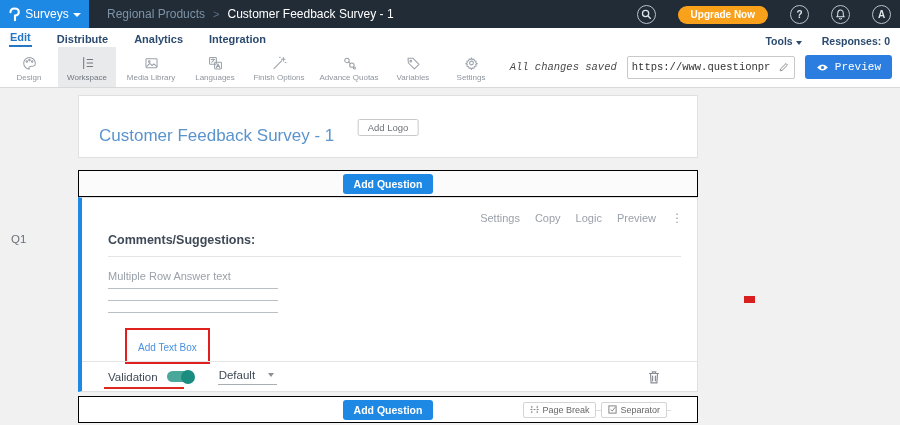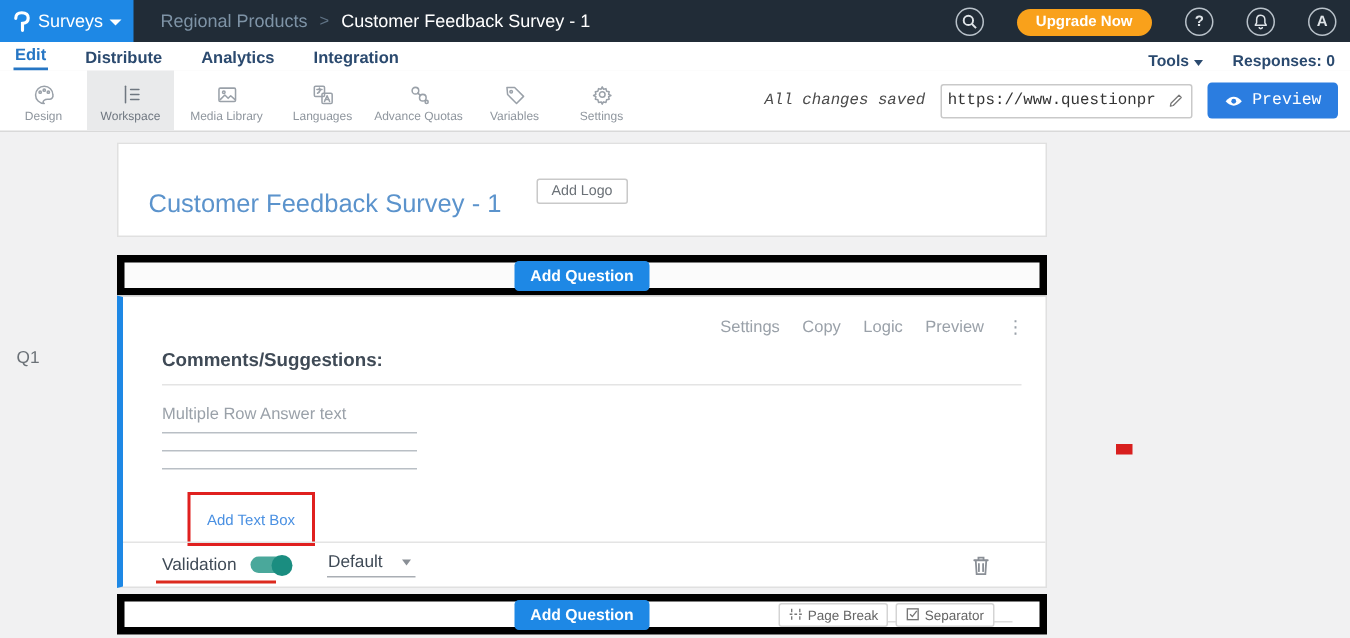--- a/index.html
+++ b/index.html
@@ -46,21 +46,21 @@
   .url-box{width:168px;height:23px;border:1px solid #c9c9c9;border-radius:2px;background:#fff;display:flex;align-items:center;overflow:hidden;}
   .url-box input{border:none;outline:none;flex:1;font-size:10.5px;color:#333;padding:0 4px;font-family:inherit;min-width:0;background:transparent;}
   .url-box .pencil{width:20px;display:flex;align-items:center;justify-content:center;cursor:pointer;}
   .preview-btn{background:#2b7de0;border:none;border-radius:3px;color:#fff;height:24px;padding:0 11px;font-size:11px;font-family:inherit;display:flex;align-items:center;gap:6px;cursor:pointer;}
   
   .q-label{position:absolute;left:11px;top:233px;font-size:11.5px;color:#6b7177;}
   .card{position:absolute;left:78px;width:620px;background:#fff;border:1px solid #e0e0e0;}
   .card1{top:95px;height:63px;}
   .add-logo-btn{position:absolute;left:50%;transform:translateX(-50%);top:23px;background:#fff;border:1px solid #c9c9c9;border-radius:2px;font-size:9.5px;color:#6b7177;padding:2px 9px;font-family:inherit;cursor:pointer;}
   .survey-title{position:absolute;left:20px;top:30px;font-size:17px;color:#5b93cc;cursor:text;}
-  .strip{position:absolute;left:78px;width:620px;height:27px;background:#fbfbfb;border:5px solid #000000;display:flex;align-items:center;justify-content:center;}
+  .strip{position:absolute;left:78px;width:620px;height:27px;background:#fbfbfb;border:1px solid #000000;display:flex;align-items:center;justify-content:center;}
   .strip.top{top:170px;}
   .strip.bottom{top:396px;background:#fff;}
   .add-q-btn{background:#1e88e5;border:none;border-radius:3px;color:#fff;font-size:10.5px;font-weight:bold;font-family:inherit;padding:4px 11px;cursor:pointer;z-index:2;}
   .strip-line{position:absolute;left:462px;width:130px;top:13px;height:1px;background:#dcdcdc;}
   .pbsep{position:absolute;right:30px;top:50%;transform:translateY(-50%);display:flex;gap:5px;z-index:2;}
   .mini-btn{background:#fff;border:1px solid #d4d4d4;border-radius:2px;font-size:9px;color:#666;font-family:inherit;padding:2px 6px;display:flex;align-items:center;gap:3px;cursor:pointer;}
   .mini-btn svg{stroke:#777;fill:none;stroke-width:1;}
   
   .qblock{position:absolute;left:78px;top:197px;width:620px;height:195px;background:#fff;border:1px solid #e0e0e0;border-left:4px solid #1e88e5;}
   .q-controls{position:absolute;right:14px;top:13px;display:flex;align-items:center;gap:15px;}
@@ -173,20 +173,30 @@
         <line x1="7" y1="4" x2="7" y2="5"></line>
         <path d="M5.5 8 q1.5-0.5 2.5-3"></path>
         <rect x="9" y="8" width="8" height="8" rx="1"></rect>
         <path d="M11 14.5 l2-4.5 2 4.5"></path>
         <line x1="11.7" y1="13" x2="14.3" y2="13"></line>
       </svg>
     <span class="lbl">Languages</span>
   </div>
   <div class="tb-item wide">
     <svg width="17" height="16" viewBox="0 0 20 18">
+        <line x1="3.5" y1="15.5" x2="12.5" y2="6.5"></line>
+        <line x1="14.5" y1="2.5" x2="14.5" y2="6.5"></line>
+        <line x1="12.5" y1="4.5" x2="16.5" y2="4.5"></line>
+        <line x1="16.8" y1="8.5" x2="17.6" y2="8.5"></line>
+        <line x1="10" y1="2.3" x2="10.8" y2="2.3"></line>
+      </svg>
+    <span class="lbl">Finish Options</span>
+  </div>
+  <div class="tb-item wide">
+    <svg width="17" height="16" viewBox="0 0 20 18">
         <circle cx="7" cy="6" r="2.6"></circle>
         <circle cx="12.8" cy="11.5" r="2.6"></circle>
         <line x1="8.9" y1="7.9" x2="10.9" y2="9.7"></line>
         <circle cx="15.8" cy="14.8" r="1.2"></circle>
       </svg>
     <span class="lbl">Advance Quotas</span>
   </div>
   <div class="tb-item">
     <svg width="17" height="16" viewBox="0 0 20 18">
         <path d="M3.5 3.5 h6 l7 7 -5.5 5.5 -7-7 z"></path>

